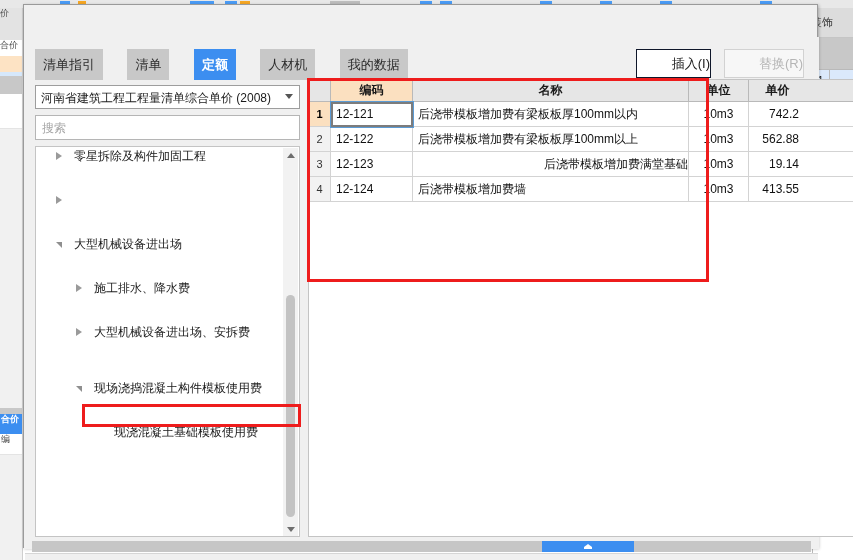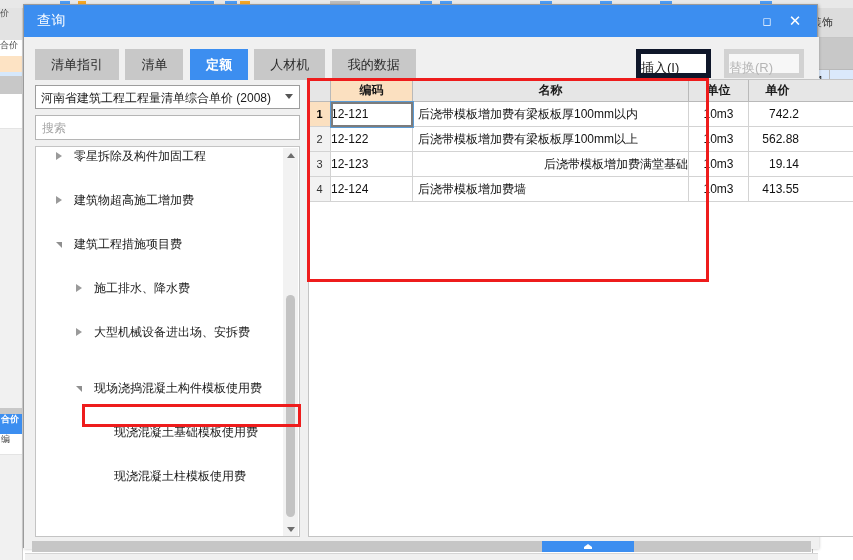--- a/index.html
+++ b/index.html
@@ -169,45 +169,45 @@
   
   .tabstrip {
     position: absolute;
     left: 11px; top: 12px;
     height: 31px;
   }
   .tab {
     display: inline-block;
     height: 31px;
     line-height: 31px;
-    padding: 0 16px;
-    margin-right: 2px;
+    padding: 0 8px;
+    margin-right: 20px;
     background: #c8c8c8;
     color: #2b2b2b;
     font-size: 13px;
     box-sizing: border-box;
     cursor: default;
     vertical-align: top;
   }
   .tab.active {
     background: #3c8ef0;
     color: #ffffff;
     font-weight: bold;
   }
 
   
   .btn {
     position: absolute;
     top: 12px;
     height: 29px;
     line-height: 27px;
-    text-align: left;
+    text-align: right;
     font-size: 13px;
     background: #ffffff;
-    border: 5px solid #0f172a;
+    border: 1px solid #0f172a;
     box-sizing: border-box;
     cursor: default;
     color: #1a1a1a;
   }
   .btn-insert { left: 612px; width: 75px; }
   .btn-replace {
     left: 700px; width: 80px;
     color: #b5b5b5;
     border-color: #d2d2d2;
     background: #f7f7f7;
@@ -397,21 +397,21 @@
     text-align: center;
     background: #f2f2f2;
     color: #333;
     font-size: 11px;
   }
   .grid-row.active .gr-cell.rownum {
     background: #fbe0c0;
     font-weight: bold;
     color: #000;
   }
-  .gr-cell.code { }
+  .gr-cell.code { padding-left: 5px; }
   .gr-cell.name { padding-left: 5px; }
   .gr-cell.unit { text-align: center; }
   .gr-cell.price { text-align: right; padding-right: 7px; }
   .cell-focus {
     position: absolute;
     box-sizing: border-box;
     border: 2px solid #7c7c7c;
     outline: 1px solid #5b9bd5;
     pointer-events: none;
   }
@@ -493,25 +493,20 @@
   <div class="bg-right-grid">
     <div class="bg-rg-row head" style="top:0;height:32px;"></div>
     <div class="bg-rg-row sel" style="top:32px;height:22px;">
       <div class="bg-rg-num">1</div>
     </div>
   </div>
   <div class="bg-right-white"></div>
 
   <div class="dialog">
 
-    <div class="titlebar">
-      <div class="title-text">查询</div>
-      <div class="win-btn maximize">◻</div>
-      <div class="win-btn close">✕</div>
-    </div>
 
     <div class="dlg-body">
 
       <div class="tabstrip">
         <div class="tab">清单指引</div>
         <div class="tab">清单</div>
         <div class="tab active">定额</div>
         <div class="tab">人材机</div>
         <div class="tab">我的数据</div>
       </div>
@@ -531,43 +526,39 @@
         </div>
 
         <div class="tree">
           <div class="tree-inner" id="tree-inner" style="top: -2px;">
               <div class="tree-row" style="top: 0px; padding-left: 34px;">
                 <span class="tw collapsed" style="left: 20px;"></span>
                 <span class="tree-label" style="left: 38px;">零星拆除及构件加固工程</span>
               </div>
               <div class="tree-row" style="top: 22px;">
                 <span class="tw collapsed" style="left: 20px;"></span>
-                <span class="tree-label" style="left: 38px;">建筑物超高施工增加费</span>
               </div>
               <div class="tree-row" style="top: 44px;">
                 <span class="tw expanded" style="left: 20px;"></span>
-                <span class="tree-label" style="left: 38px;">建筑工程措施项目费</span>
+                <span class="tree-label" style="left: 38px;">大型机械设备进出场</span>
               </div>
               <div class="tree-row" style="top: 66px;">
                 <span class="tw collapsed" style="left: 40px;"></span>
                 <span class="tree-label" style="left: 58px;">施工排水、降水费</span>
               </div>
               <div class="tree-row" style="top: 88px;">
                 <span class="tw collapsed" style="left: 40px;"></span>
                 <span class="tree-label" style="left: 58px;">大型机械设备进出场、安拆费</span>
               </div>
               <div class="tree-row" style="top: 110px; margin-top: 12px;">
                 <span class="tw expanded" style="left: 40px;"></span>
                 <span class="tree-label" style="left: 58px;">现场浇捣混凝土构件模板使用费</span>
               </div>
               <div class="tree-row" style="top: 132px;">
                 <span class="tree-label" style="left: 78px;">现浇混凝土基础模板使用费</span>
-              </div>
-              <div class="tree-row" style="top: 154px;">
-                <span class="tree-label" style="left: 78px;">现浇混凝土柱模板使用费</span>
               </div>
             </div>
 
           <div class="tree-scroll">
             <div class="ts-up">
                 <i class="ts-arrow"></i>
               </div>
             <div class="ts-thumb"></div>
             <div class="ts-down">
                 <i class="ts-arrow"></i>

